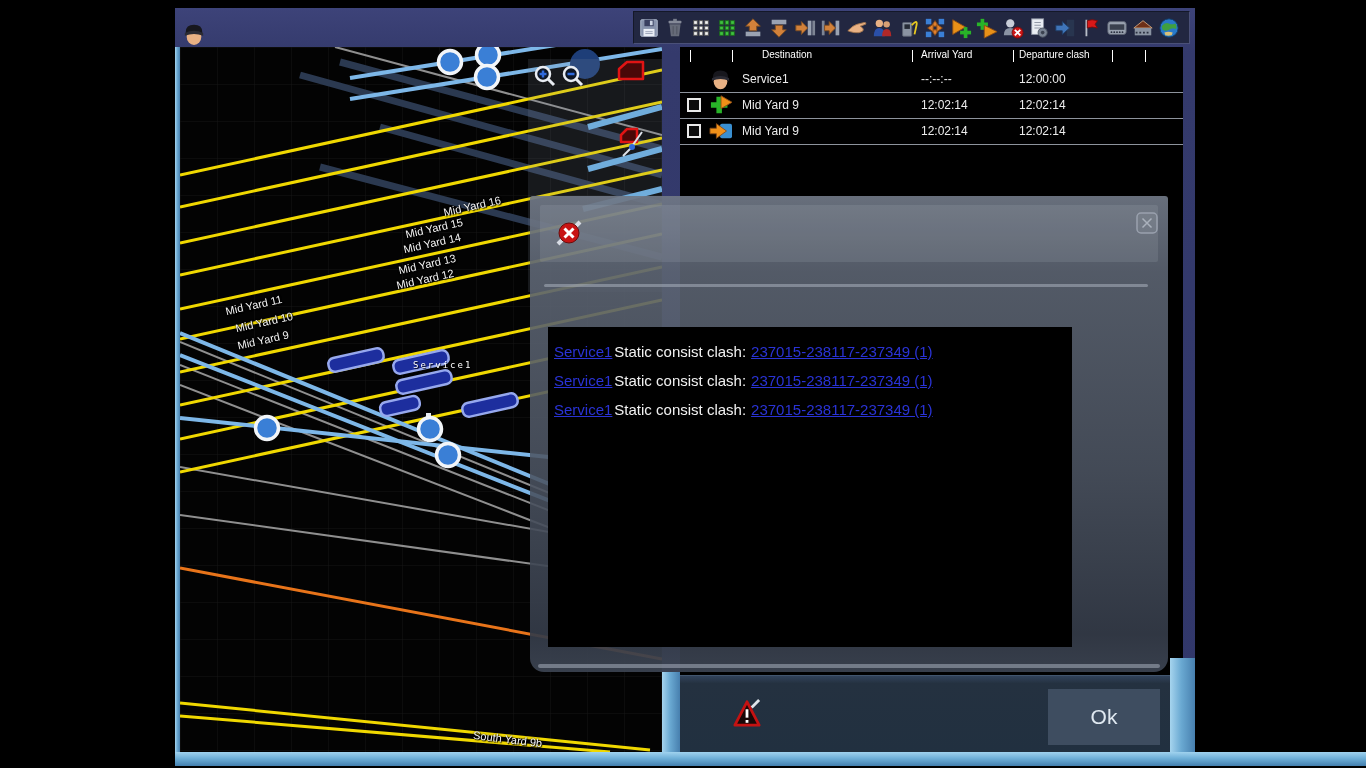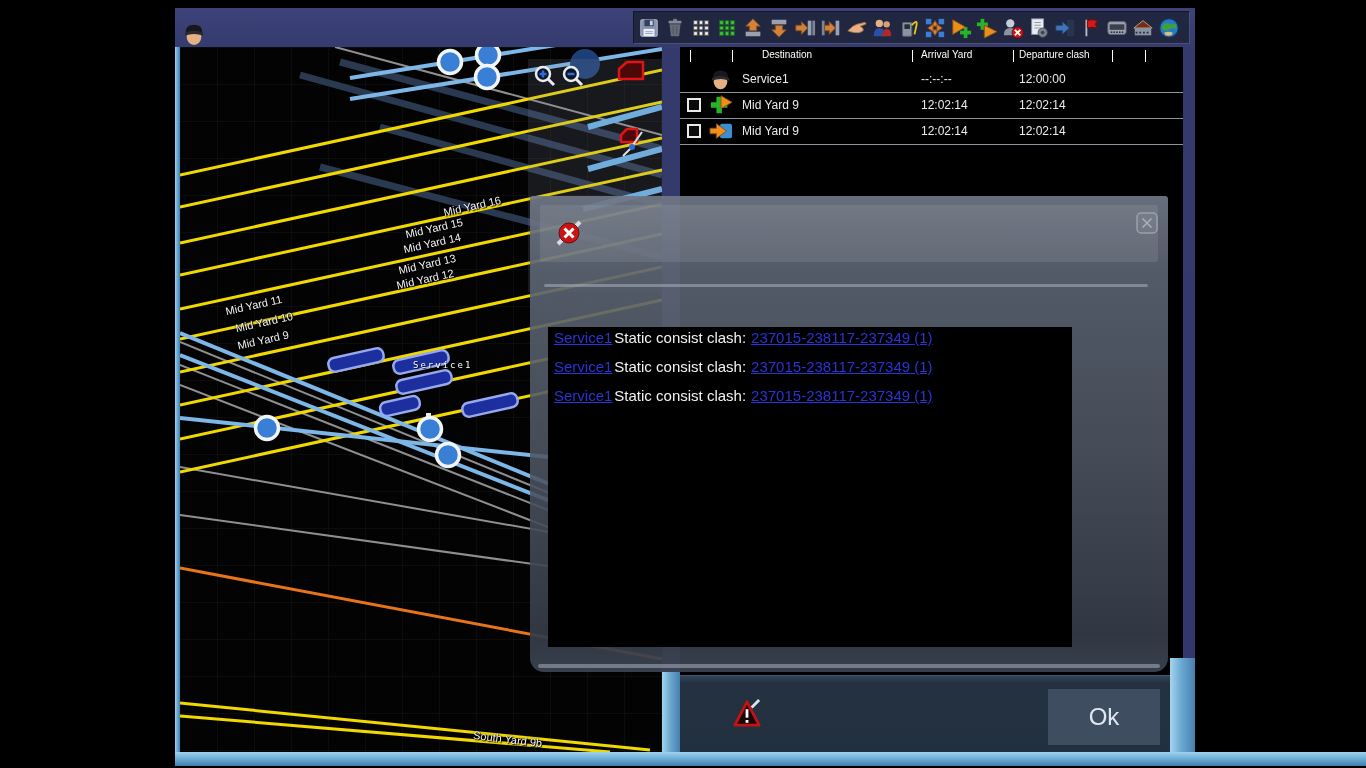--- a/index.html
+++ b/index.html
@@ -35,29 +35,29 @@
   
   #right-panel { left:680px; top:47px; width:503px; height:705px; background:#000; }
   .hdr-tick { position:absolute; top:3px; width:1px; height:12px; background:#fff; }
   .hdr-label { position:absolute; top:2px; color:#fff; font-size:10px; }
   .tt-row { position:absolute; left:0; width:503px; height:26px; color:#ececec; font-size:12px; }
   .tt-sep { position:absolute; left:0; width:503px; height:1px; background:#8d939c; }
   .tt-cell { position:absolute; top:0; line-height:26px; }
   .cbx { position:absolute; left:7px; top:6px; width:14px; height:14px; border:2px solid #e9e9e9; background:#0b0b0b; }
   #bottom-bar { position:absolute; left:0; top:628px; width:503px; height:77px; background:linear-gradient(180deg,#31425a 0%,#243140 10%,#213040 100%); border-top:1px solid #42566e; }
   #ok-btn { position:absolute; left:368px; top:13px; width:112px; height:56px; background:#3e4d60;
-      color:#dfe8f0; font-size:24px; display:flex; align-items:center; justify-content:center; cursor:pointer; }
+      color:#dfe8f0; font-size:21px; display:flex; align-items:center; justify-content:center; cursor:pointer; }
 
   
   #dialog { left:530px; top:196px; width:638px; height:476px; border-radius:3px 3px 14px 14px;
       background:linear-gradient(180deg,rgba(112,120,134,0.92) 0%,rgba(92,100,114,0.9) 16%,rgba(76,84,98,0.88) 58%,rgba(52,59,72,0.93) 92%,rgba(60,68,82,0.93) 100%); }
   #dialog-header { position:absolute; left:10px; top:9px; width:618px; height:57px; background:rgba(198,206,218,0.13); border-radius:2px; }
   #dialog-sep { position:absolute; left:14px; top:88px; width:604px; height:3px; background:rgba(176,184,196,0.5); border-radius:2px; }
   #dialog-bottom-edge { position:absolute; left:8px; bottom:4px; width:622px; height:4px; background:rgba(165,173,187,0.55); border-radius:3px; }
-  #err-box { position:absolute; left:18px; top:131px; width:524px; height:320px; background:#000; padding:2px 0 0 6px; }
+  #err-box { position:absolute; left:18px; top:131px; width:524px; height:320px; background:#000; padding:16px 0 0 6px; }
   .err-line { height:29px; font-size:15px; white-space:nowrap; }
   .err-line a { color:#2a33d6; text-decoration:underline; cursor:pointer; }
   .err-line .msg { color:#f2f2f2; margin:0 5px 0 2px; }
   #dlg-close { position:absolute; left:606px; top:16px; width:22px; height:22px; cursor:pointer; }
 </style>
 </head>
 <body>
 
 <div id="screen">
   <div id="frame" class="abs"></div>

